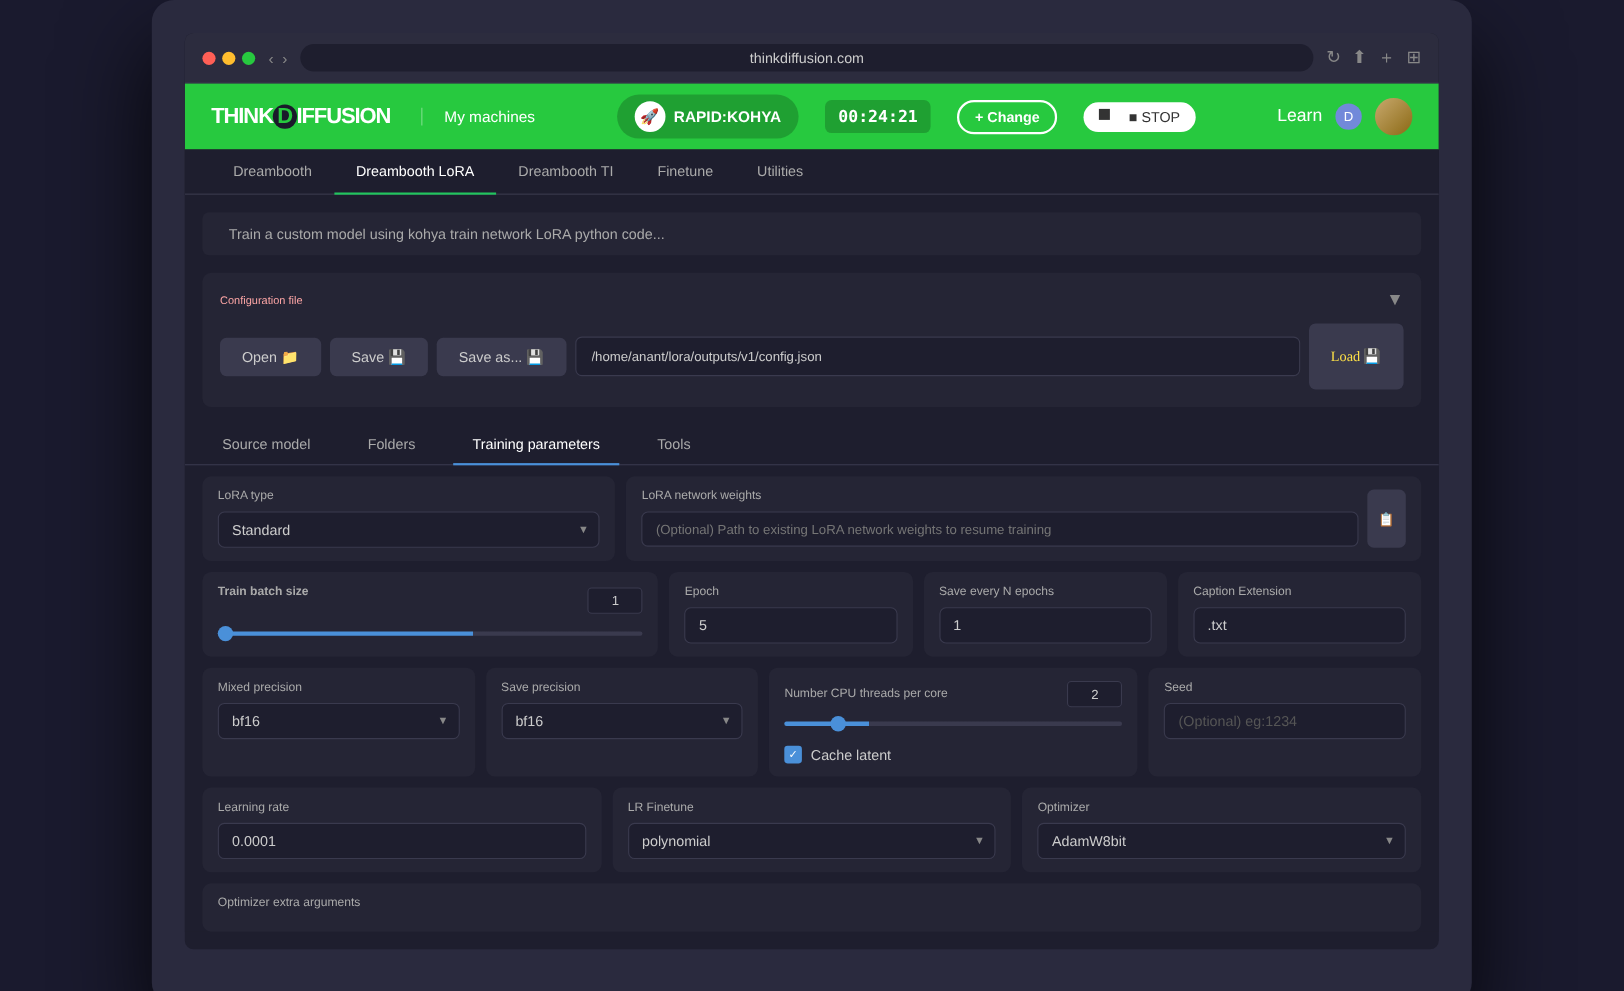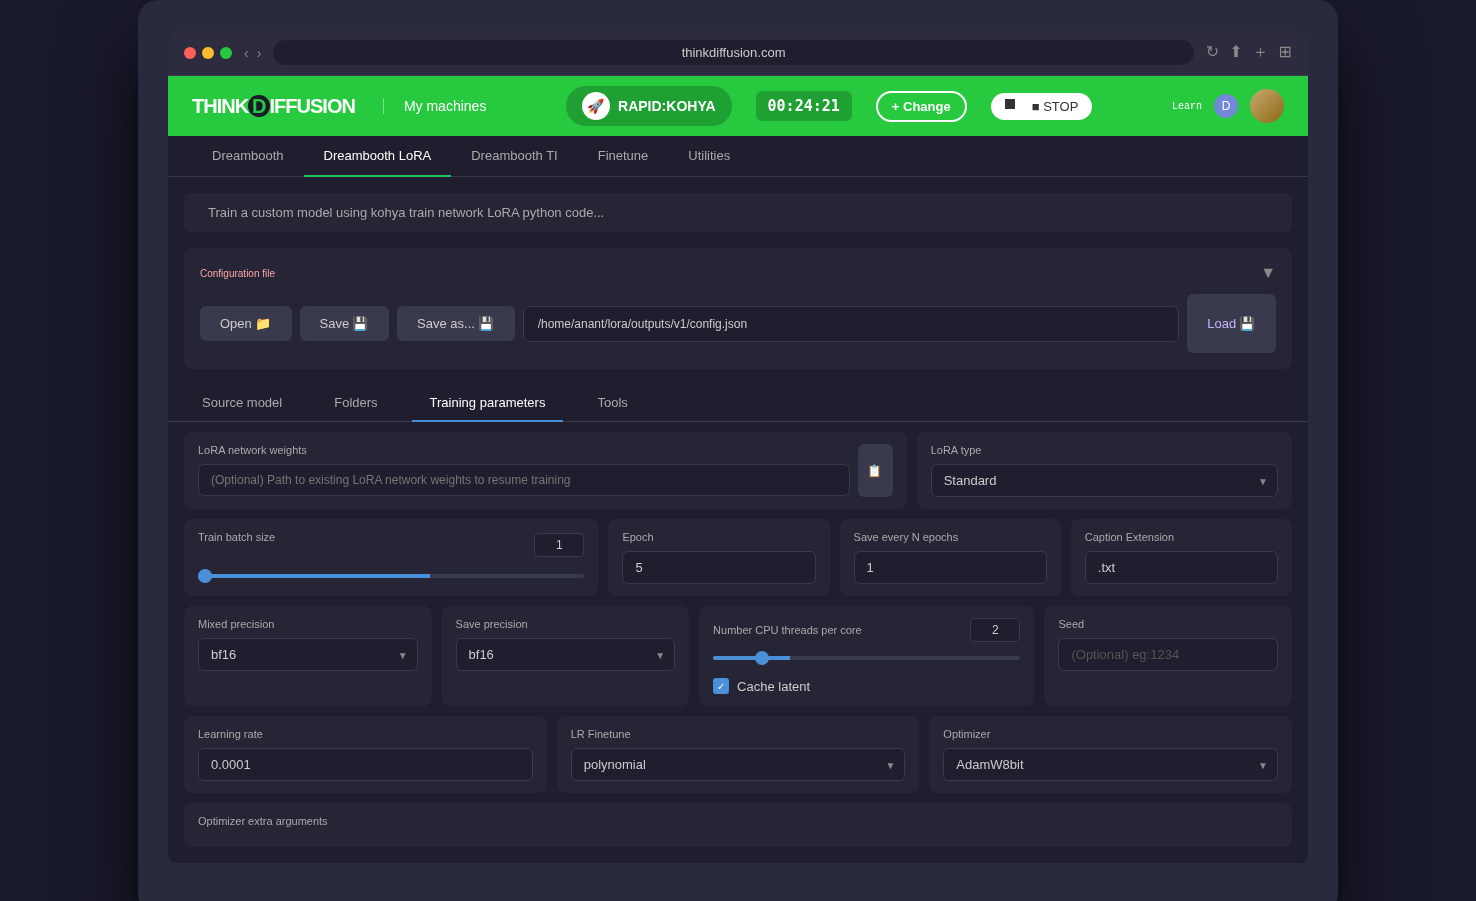--- a/index.html
+++ b/index.html
@@ -172,23 +172,22 @@
 
     .header-right {
       display: flex;
       align-items: center;
       gap: 16px;
       margin-left: auto;
     }
 
     .learn-link {
       color: #fff;
-      font-size: 10px;
+      font-size: 16px;
       font-weight: 500;
-      font-family: Liberation Mono, monospace;
     }
 
     .avatar {
       width: 36px; height: 36px;
       border-radius: 50%;
       background: #888;
       overflow: hidden;
     }
 
     
@@ -272,25 +271,26 @@
       border: 1px solid #3a3a4e;
       border-radius: 6px;
       padding: 10px 14px;
       color: #ccc;
       font-size: 12px;
     }
 
     .config-load-btn {
       background: #3a3a4e;
       border: none;
-      color: #c4b5fd;
+      color: #fde047;
       padding: 22px 20px;
       border-radius: 6px;
       font-size: 13px;
       cursor: pointer;
+      font-family: Liberation Serif, serif;
     }
 
     
     .sub-tab-nav {
       display: flex;
       gap: 16px;
       padding: 0 16px;
       border-bottom: 1px solid #3a3a4e;
     }
 
@@ -555,43 +555,43 @@
       <div class="sub-tab-nav">
         <div class="sub-tab-item">Source model</div>
         <div class="sub-tab-item">Folders</div>
         <div class="sub-tab-item active">Training parameters</div>
         <div class="sub-tab-item">Tools</div>
       </div>
 
       <div class="form-section">
 
         <div class="form-row" style="margin-top:10px;">
-          <div class="form-group lora-row" style="flex:2; display:flex; gap:8px;">
-            <div style="flex:1;">
-              <div class="form-group-label">LoRA network weights</div>
-              <input class="lora-weights-input" placeholder="(Optional) Path to existing LoRA network weights to resume training" style="">
-            </div>
-            <button class="side-btn">📋</button>
-          </div>
           <div class="form-group" style="flex:1;">
             <div class="form-group-label">LoRA type</div>
             <div class="select-wrapper">
               <select class="form-select">
                 <option>Standard</option>
                 <option>LyCORIS/LoCon</option>
                 <option>LyCORIS/LoHa</option>
               </select>
             </div>
           </div>
+          <div class="form-group lora-row" style="flex:2; display:flex; gap:8px;">
+            <div style="flex:1;">
+              <div class="form-group-label">LoRA network weights</div>
+              <input class="lora-weights-input" placeholder="(Optional) Path to existing LoRA network weights to resume training" style="">
+            </div>
+            <button class="side-btn">📋</button>
+          </div>
         </div>
 
         <div class="form-row">
           <div class="form-group" style="flex:2;">
             <div style="display:flex; justify-content:space-between; align-items:center; margin-bottom:6px;">
-              <div class="form-group-label" style="margin-bottom:15px;">Train batch size</div>
+              <div class="form-group-label" style="margin-bottom:15px;font-weight:bold;">Train batch size</div>
               <input class="num-input" value="1" style="">
             </div>
             <input type="range" class="slider-full" min="1" max="64" value="1" style="">
           </div>
           <div class="form-group" style="flex:1;">
             <div class="form-group-label">Epoch</div>
             <input class="form-input" value="5" style="">
           </div>
           <div class="form-group" style="flex:1;">
             <div class="form-group-label">Save every N epochs</div>

